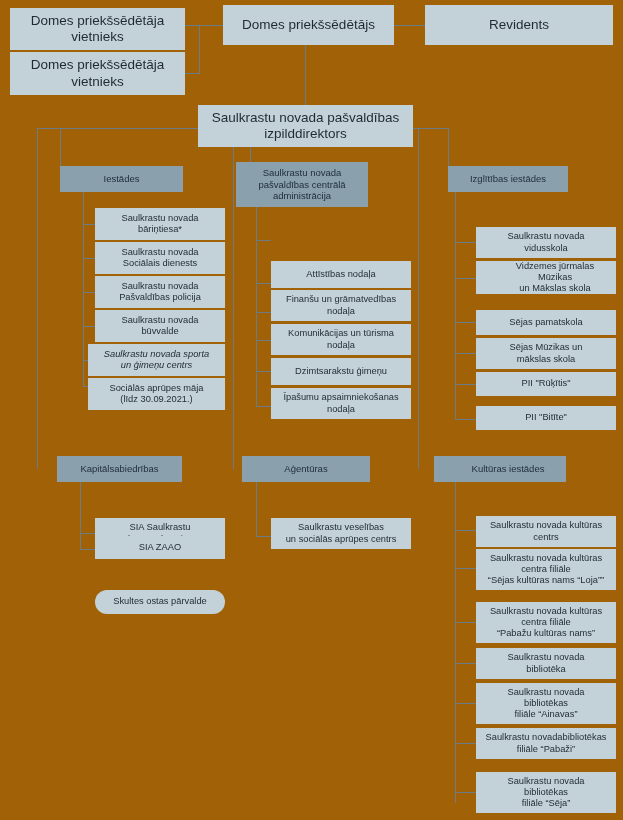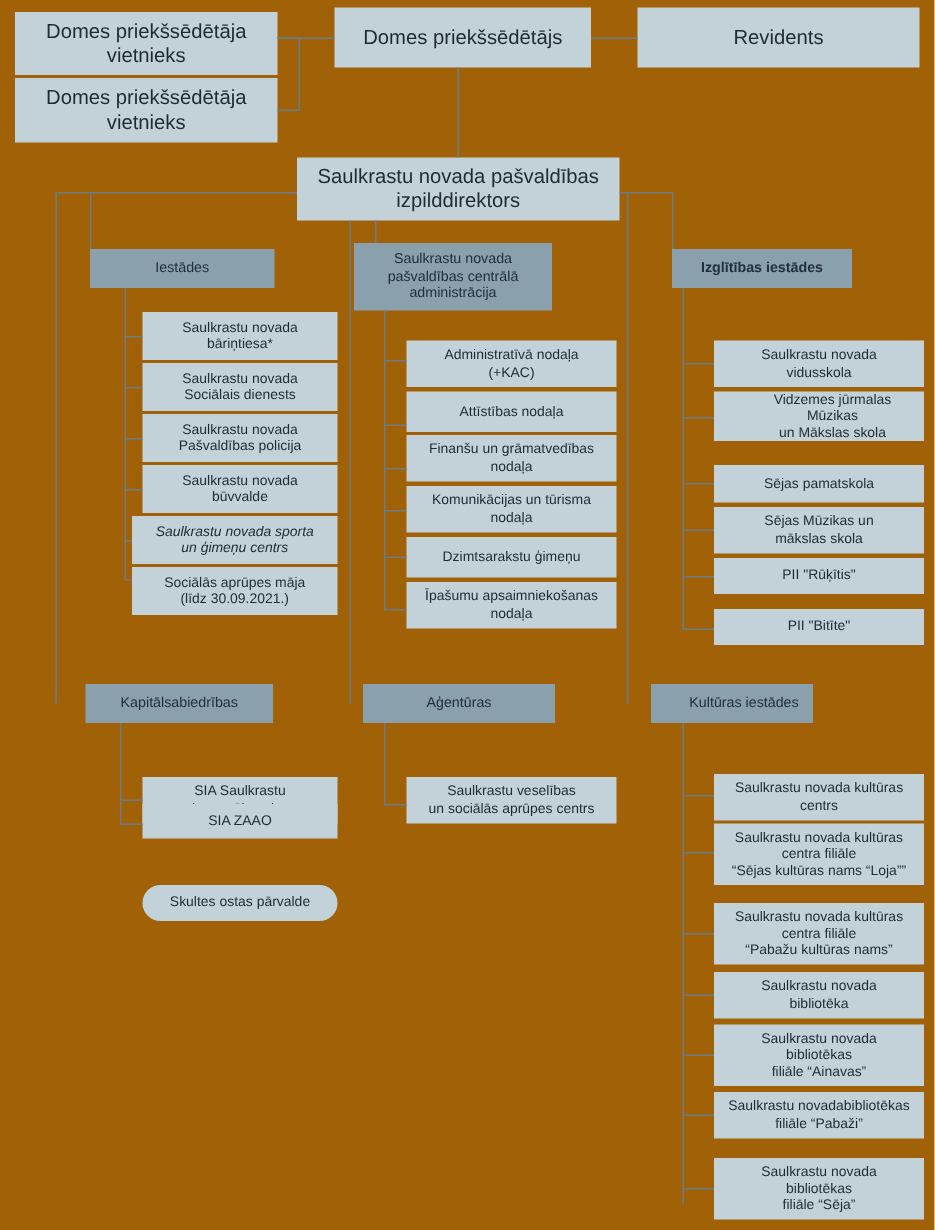--- a/index.html
+++ b/index.html
@@ -89,27 +89,27 @@
   <div class="ln v" style="left:250px; top:147px; height:19px;"></div>
   <div class="ln v" style="left:418px; top:128px; height:341px;"></div>
   <div class="ln v" style="left:448px; top:128px; height:38px;"></div>
 
   <div class="box hdr" style="left:60px; top:166px; width:123px; height:26px;">Iestādes</div>
 
   <div class="box hdr" style="left:236px; top:162px; width:132px; height:45px;">Saulkrastu novada
 pašvaldības centrālā
 administrācija</div>
 
-  <div class="box hdr" style="left:448px; top:166px; width:120px; height:26px;font-weight:bold;">Izglītības iestādes</div>
+  <div class="box hdr" style="left:448px; top:166px; width:120px; height:26px;">Izglītības iestādes</div>
 
   <div class="box hdr" style="left:57px; top:456px; width:125px; height:26px;">Kapitālsabiedrības</div>
 
   <div class="box hdr" style="left:242px; top:456px; width:128px; height:26px;">Aģentūras</div>
 
-  <div class="box hdr" style="left:434px; top:456px; width:108px; height:26px;padding-left:20px;">Kultūras iestādes</div>
+  <div class="box hdr" style="left:434px; top:456px; width:132px; height:26px;padding-left:20px;">Kultūras iestādes</div>
 
   <div class="ln v" style="left:83px; top:192px; height:194px;"></div>
 
   <div class="box leaf" style="left:95px; top:208px; width:130px; height:32px;">Saulkrastu novada
 bāriņtiesa*</div>
   <div class="ln h" style="left:83px; top:224px; width:12px;"></div>
 
   <div class="box leaf" style="left:95px; top:242px; width:130px; height:32px;">Saulkrastu novada
 Sociālais dienests</div>
   <div class="ln h" style="left:83px; top:258px; width:12px;"></div>
@@ -125,22 +125,20 @@
   <div class="box leaf" style="left:88px; top:344px; width:137px; height:32px;font-style:italic;">Saulkrastu novada sporta
 un ģimeņu centrs</div>
   <div class="ln h" style="left:83px; top:360px; width:5px;"></div>
 
   <div class="box leaf" style="left:88px; top:378px; width:137px; height:32px;">Sociālās aprūpes māja
 (līdz 30.09.2021.)</div>
   <div class="ln h" style="left:83px; top:386px; width:5px;"></div>
 
   <div class="ln v" style="left:256px; top:207px; height:200px;"></div>
 
-  <div class="box leaf" style="left:271px; top:227px; width:140px; height:31px;">Administratīvā nodaļa
-(+KAC)</div>
   <div class="ln h" style="left:256px; top:240px; width:15px;"></div>
 
   <div class="box leaf" style="left:271px; top:261px; width:140px; height:27px;">Attīstības nodaļa</div>
   <div class="ln h" style="left:256px; top:283px; width:15px;"></div>
 
   <div class="box leaf" style="left:271px; top:290px; width:140px; height:31px;">Finanšu un grāmatvedības
 nodaļa</div>
   <div class="ln h" style="left:256px; top:312px; width:15px;"></div>
 
   <div class="box leaf" style="left:271px; top:324px; width:140px; height:31px;">Komunikācijas un tūrisma

